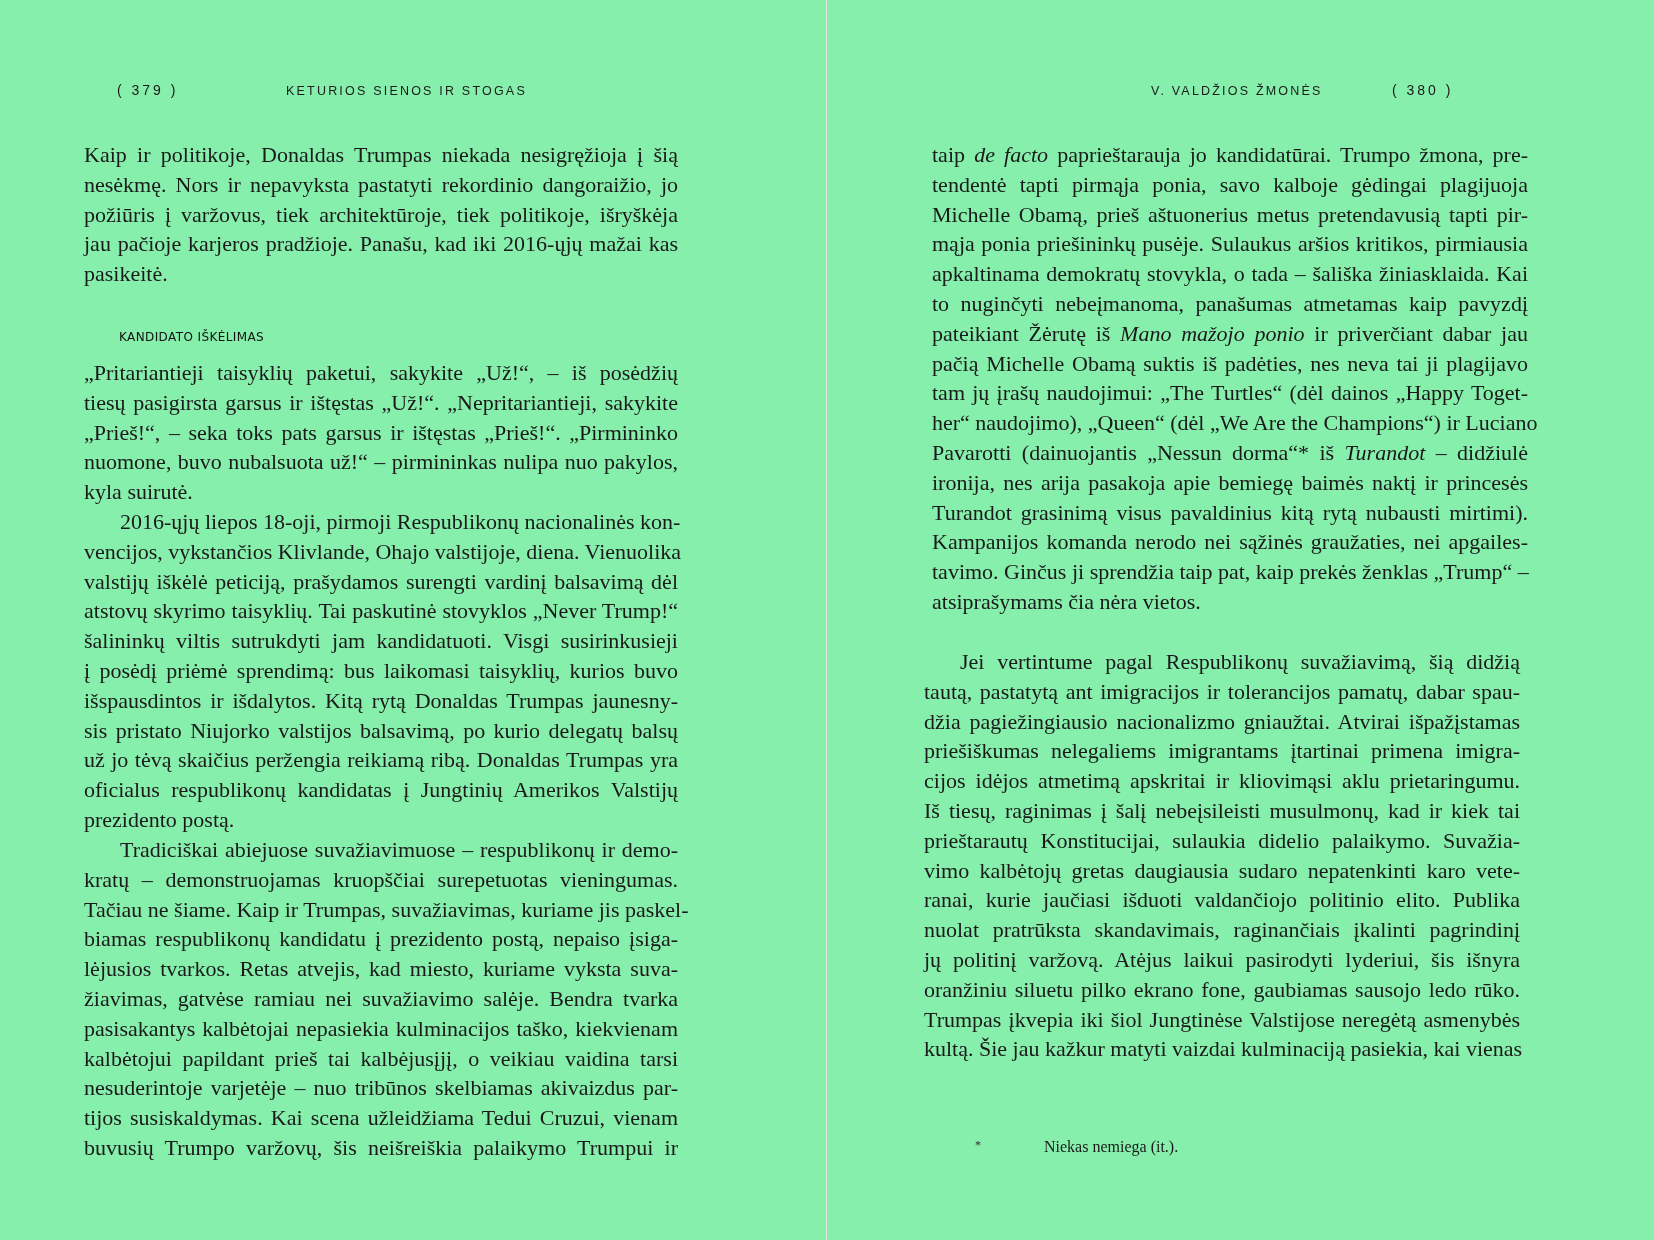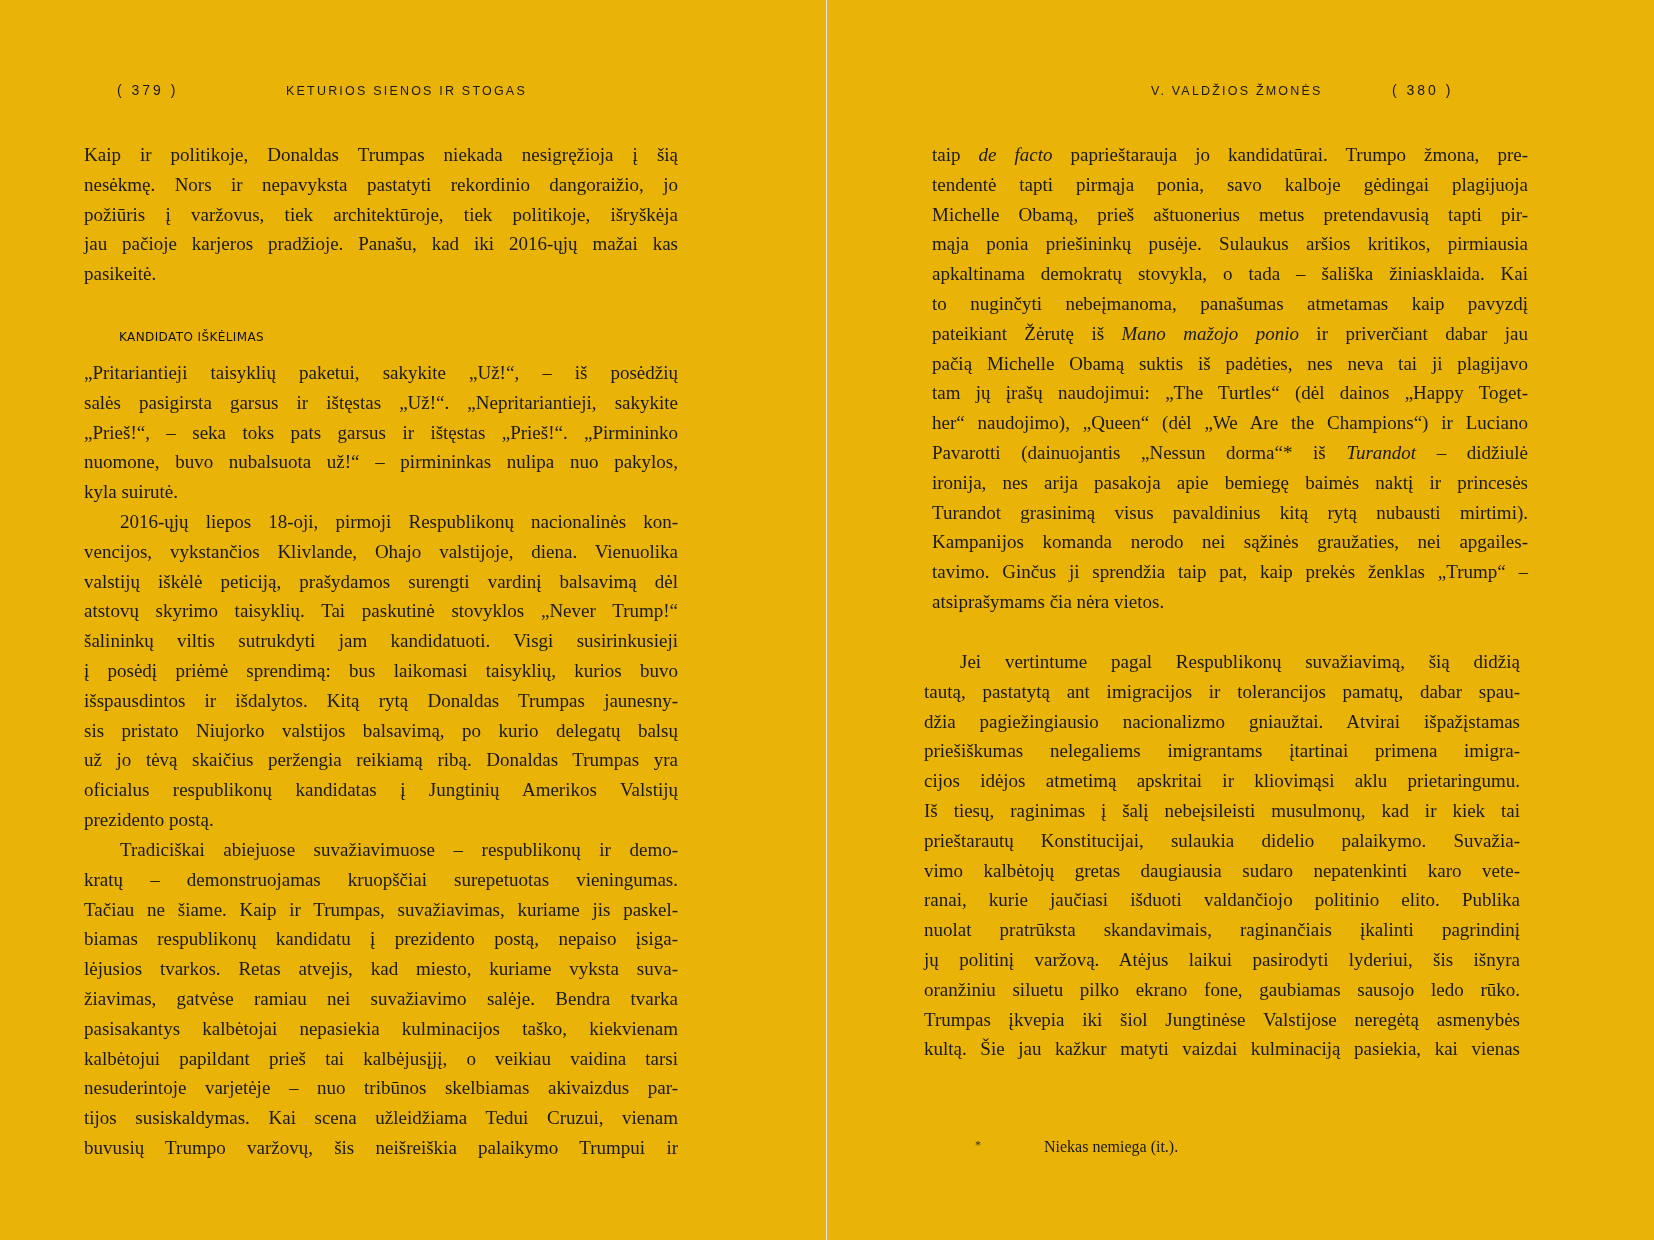--- a/index.html
+++ b/index.html
@@ -1,26 +1,26 @@
 <!DOCTYPE html>
 <html><head>
   <meta charset="utf-8">
   <style>
     html, body { margin: 0; padding: 0; background: #ffffff; }
     body { width: 1654px; height: 1240px; position: relative; overflow: hidden; }
-    .spread { position: absolute; left: 0; top: 0; width: 1654px; height: 1240px; background: #eab308; }
+    .spread { position: absolute; left: 0; top: 0; width: 1654px; height: 1240px; background: #86efac; }
     .gutter { position: absolute; left: 826px; top: 0; width: 1px; height: 1240px; background: #e6e6e6; }
     .page { position: absolute; top: 0; height: 1240px; }
     .page.left { left: 0; width: 826px; }
     .page.right { left: 827px; width: 827px; }
 
     .runhead { position: absolute; top: 84px; font-family: "Liberation Sans", sans-serif; font-size: 12.5px; letter-spacing: 2.2px; color: #1a1a1a; margin-left: 24px; }
     .folio { font-family: "Liberation Sans", sans-serif; font-size: 14px; letter-spacing: 3px; color: #1a1a1a; position: absolute; top: 82px; }
 
-    .text { position: absolute; font-family: "Liberation Serif", serif; font-size: 19px; line-height: 29.8px; color: #1a1a1a; text-align: justify; }
+    .text { position: absolute; font-family: "Liberation Serif", serif; font-size: 22px; line-height: 29.8px; color: #1a1a1a; text-align: justify; }
     .text .line { display: block; white-space: nowrap; text-align-last: justify; height: 29.8px; }
     .text .line.last { text-align-last: left; }
     .text .line.indent { padding-left: 36px; }
     .heading { position: absolute; font-family: "DejaVu Sans", sans-serif; font-size: 12px; letter-spacing: 0.4px; color: #111; }
     .footnote { position: absolute; font-family: "Liberation Serif", serif; font-size: 16px; color: #1a1a1a; }
     .fn-mark { position: absolute; font-family: "Liberation Serif", serif; font-size: 12px; color: #333; }
     em { font-style: italic; }
   </style>
 </head>
 <body>
@@ -37,21 +37,21 @@
         <span class="line">nesėkmę. Nors ir nepavyksta pastatyti rekordinio dangoraižio, jo</span>
         <span class="line">požiūris į varžovus, tiek architektūroje, tiek politikoje, išryškėja</span>
         <span class="line">jau pačioje karjeros pradžioje. Panašu, kad iki 2016-ųjų mažai kas</span>
         <span class="line last">pasikeitė.</span>
       </div>
 
     <div class="heading" style="left:119px; top:330px;">KANDIDATO IŠKĖLIMAS</div>
 
     <div class="text" id="lp2" style="left:84px; top:358px; width:594px;">
         <span class="line">„Pritariantieji taisyklių paketui, sakykite „Už!“, – iš posėdžių</span>
-        <span class="line">salės pasigirsta garsus ir ištęstas „Už!“. „Nepritariantieji, sakykite</span>
+        <span class="line">tiesų pasigirsta garsus ir ištęstas „Už!“. „Nepritariantieji, sakykite</span>
         <span class="line">„Prieš!“, – seka toks pats garsus ir ištęstas „Prieš!“. „Pirmininko</span>
         <span class="line">nuomone, buvo nubalsuota už!“ – pirmininkas nulipa nuo pakylos,</span>
         <span class="line last">kyla suirutė.</span>
       </div>
     <div class="text" id="lp3" style="left:84px; top:507px; width:594px;">
         <span class="line indent">2016-ųjų liepos 18-oji, pirmoji Respublikonų nacionalinės kon-</span>
         <span class="line">vencijos, vykstančios Klivlande, Ohajo valstijoje, diena. Vienuolika</span>
         <span class="line">valstijų iškėlė peticiją, prašydamos surengti vardinį balsavimą dėl</span>
         <span class="line">atstovų skyrimo taisyklių. Tai paskutinė stovyklos „Never Trump!“</span>
         <span class="line">šalininkų viltis sutrukdyti jam kandidatuoti. Visgi susirinkusieji</span>

